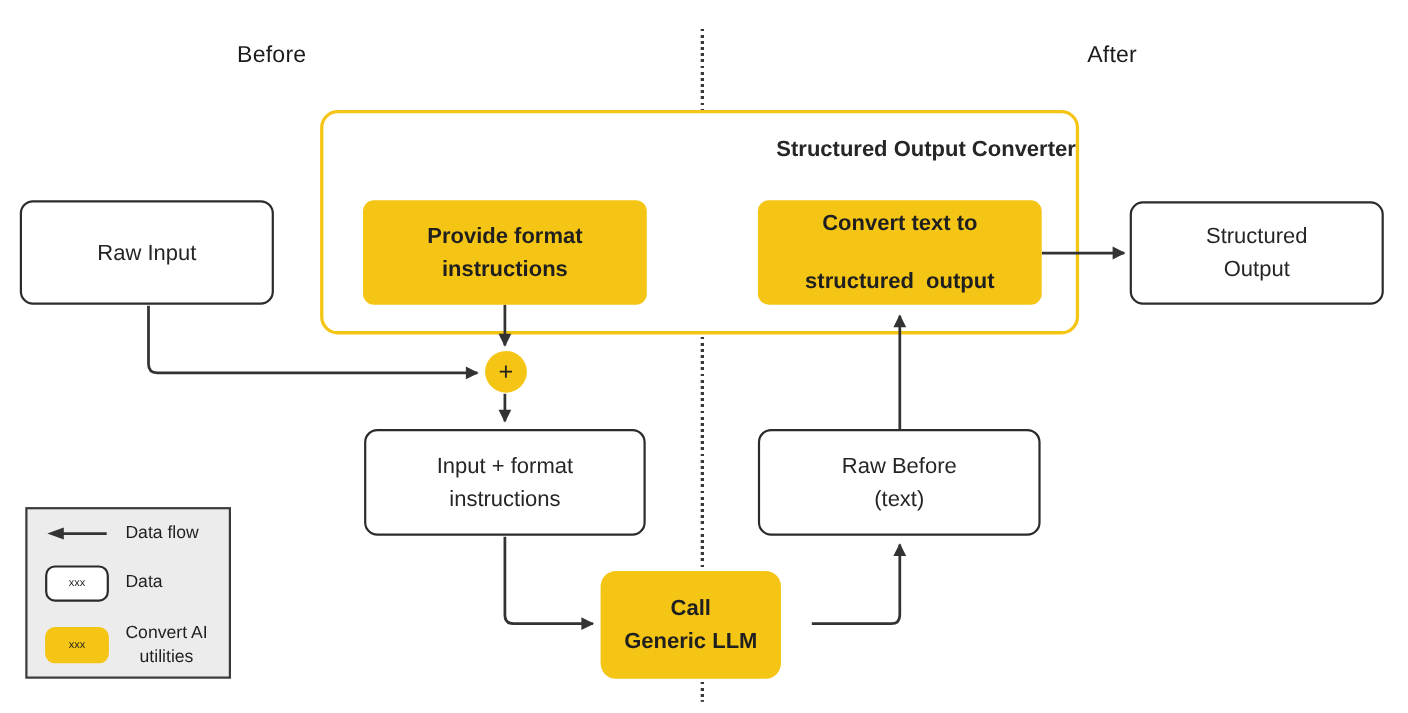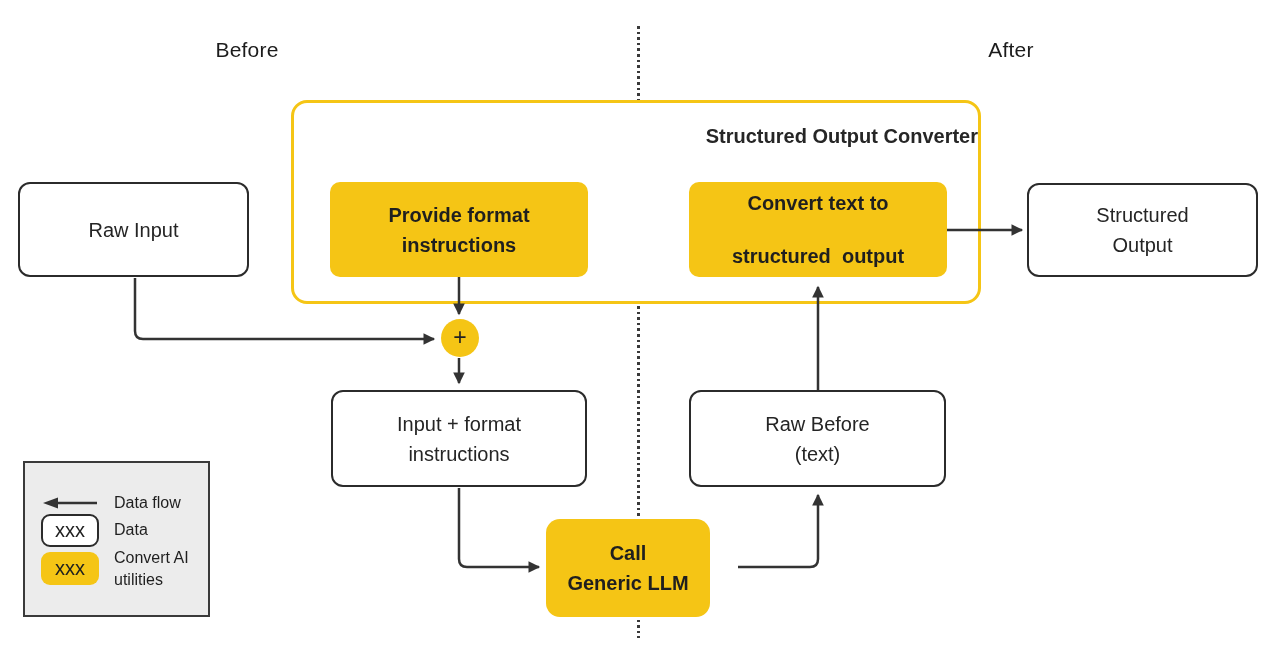--- a/index.html
+++ b/index.html
@@ -120,22 +120,23 @@
     top: 461px;
     width: 187px;
     height: 156px;
     background: #ececec;
     border: 2px solid #3a3a3a;
     box-sizing: border-box;
     z-index: 4;
     display: flex;
     flex-direction: column;
     justify-content: center;
-    gap: 0;
+    gap: 18px;
     padding: 10px 12px 6px 16px;
+    text-align: center;
   }
   .legend-row {
     display: flex;
     align-items: center;
     gap: 15px;
   }
   .legend-key {
     width: 58px;
     display: flex;
     align-items: center;
@@ -147,21 +148,21 @@
     line-height: 22px;
     color: #1f1f1f;
   }
   .legend-sample {
     width: 58px;
     height: 33px;
     box-sizing: border-box;
     display: flex;
     align-items: center;
     justify-content: center;
-    font-size: 20px;
+    font-size: 10px;
     color: #1f1f1f;
   }
   .legend-sample.white {
     background: #ffffff;
     border: 2px solid #2b2b2b;
     border-radius: 9px;
   }
   .legend-sample.yellow {
     background: #f5c515;
     border-radius: 9px;

